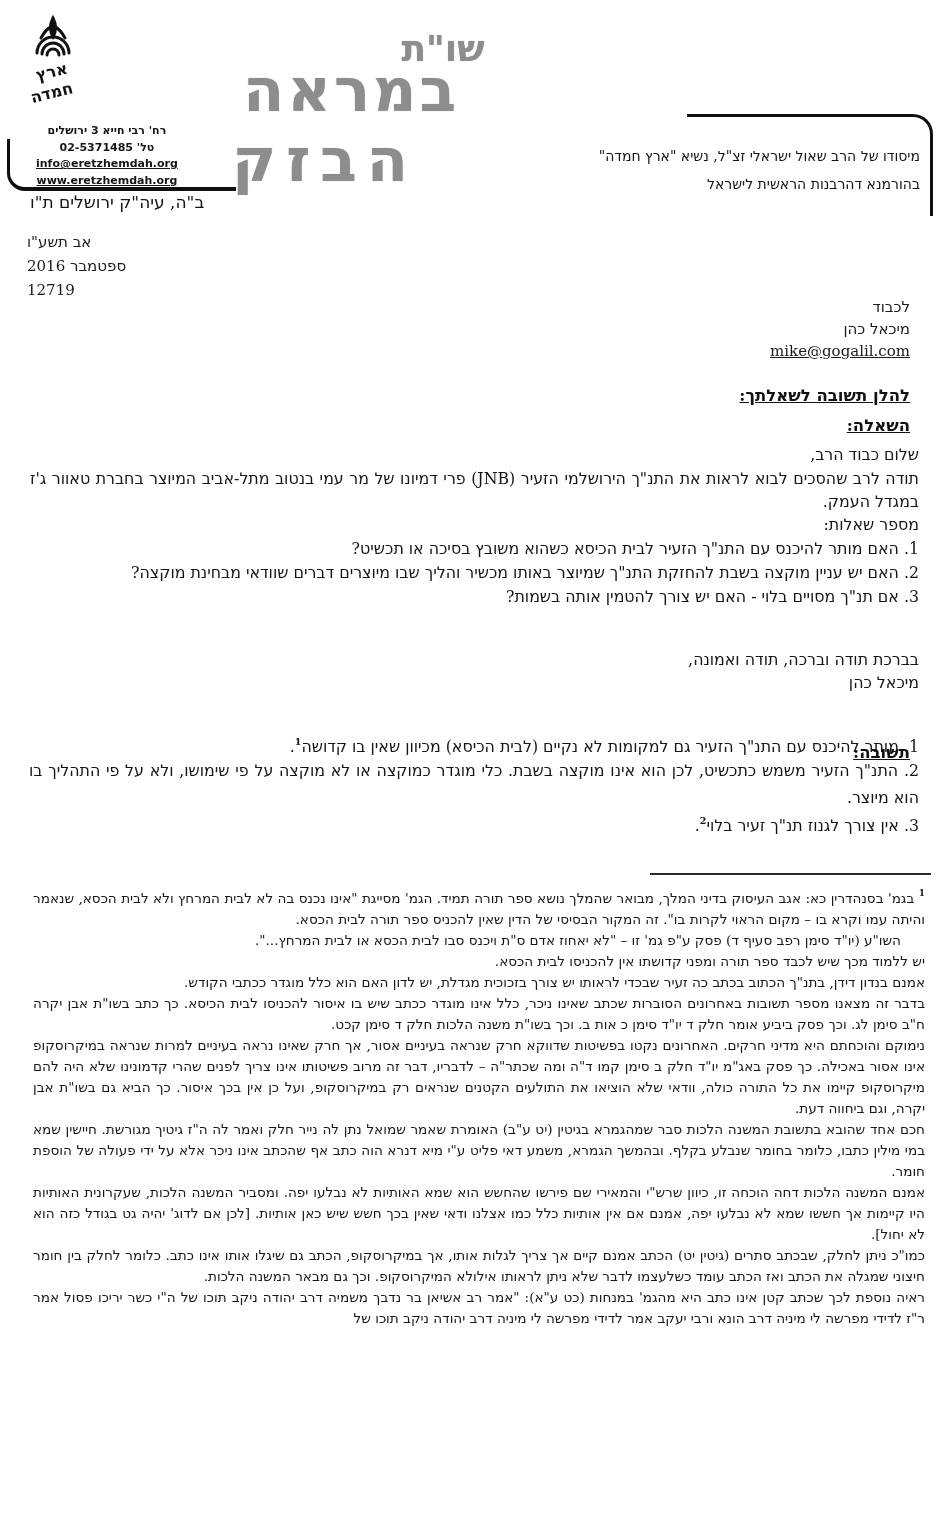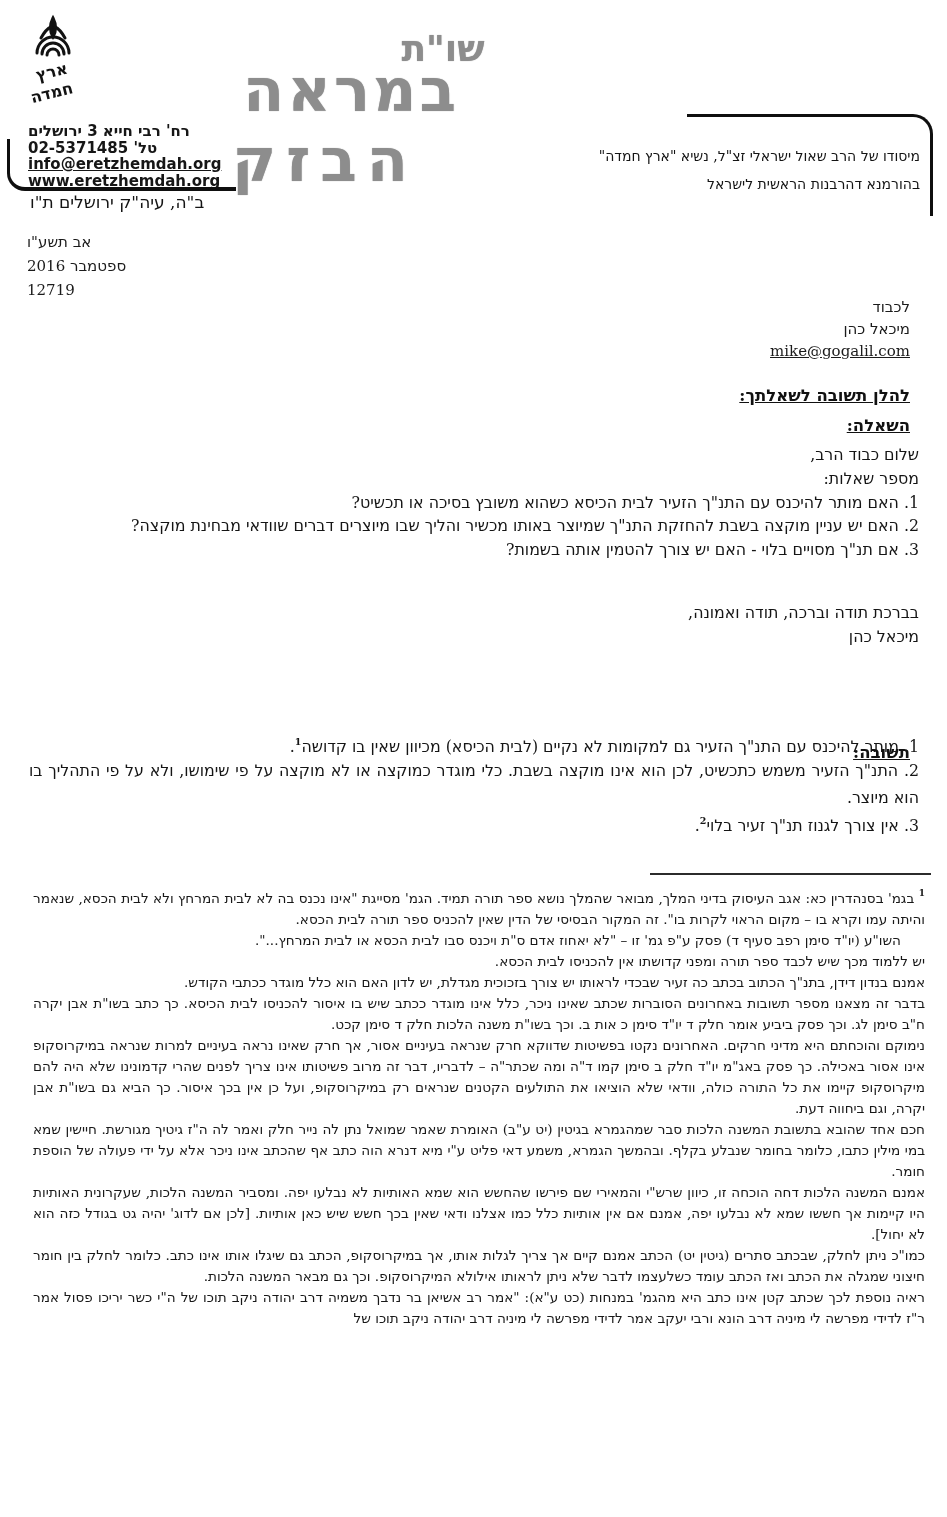--- a/index.html
+++ b/index.html
@@ -5,23 +5,23 @@
   html,body{margin:0;padding:0;}
   body{
     width:947px;height:1517px;background:#ffffff;position:relative;
     font-family:"DejaVu Serif","DejaVu Sans",serif;
     color:#1b1b1b;direction:rtl;overflow:hidden;
   }
   .abs{position:absolute;}
 
   
   #logo{left:22px;top:14px;width:62px;height:106px;}
-  #contact{left:28px;top:123px;direction:rtl;text-align:left;
+  #contact{left:36px;top:123px;direction:rtl;text-align:center;
     font-family:"DejaVu Sans","Liberation Sans",sans-serif;
-    font-size:15px;line-height:16.6px;font-weight:600;color:#161616;}
+    font-size:11px;line-height:16.6px;font-weight:600;color:#161616;}
   #contact .link{text-decoration:underline;color:#161616;font-weight:700;}
   #left-bracket{left:7px;top:139px;width:226px;height:48px;
     border-left:3.5px solid #0f0f0f;border-bottom:4.5px solid #0f0f0f;
     border-bottom-left-radius:18px;}
   #blessing{left:30px;top:192px;font-size:17px;font-weight:500;color:#141414;}
 
   .gray-title{color:#8d8d8d;font-weight:700;text-shadow:0 0 1px #9d9d9d;line-height:1;}
   #title-shut{left:388px;top:30px;width:110px;font-size:36px;text-align:center;}
   #title-w1{left:243px;top:60px;font-size:60px;letter-spacing:3px;}
   #title-w2{left:232px;top:130px;font-size:60px;letter-spacing:10px;}
@@ -107,20 +107,21 @@
   <div>לכבוד</div>
   <div>מיכאל כהן</div>
   <div class="link">mike@gogalil.com</div>
 </div>
 
 <div class="abs hd" id="h-intro">להלן תשובה לשאלתך:</div>
 <div class="abs hd" id="h-question">השאלה:</div>
 
 <div class="abs bodytxt" id="question">
   <p>שלום כבוד הרב,</p>
+  <p>תודה לרב שהסכים לבוא לראות את התנ"ך הירושלמי הזעיר (JNB) פרי דמיונו של מר עמי בנטוב מתל-אביב המיוצר בחברת טאוור ג'ז במגדל העמק.</p>
   <p>מספר שאלות:</p>
   <p><span>1.</span> <span>האם מותר להיכנס עם התנ"ך הזעיר לבית הכיסא כשהוא משובץ בסיכה או תכשיט?</span></p>
   <p><span>2.</span> <span>האם יש עניין מוקצה בשבת להחזקת התנ"ך שמיוצר באותו מכשיר והליך שבו מיוצרים דברים שוודאי מבחינת מוקצה?</span></p>
   <p><span>3.</span> <span>אם תנ"ך מסויים בלוי - האם יש צורך להטמין אותה בשמות?</span></p>
   <p class="closing">בברכת תודה וברכה, תודה ואמונה,</p>
   <p>מיכאל כהן</p>
 </div>
 
 <div class="abs hd" id="h-answer">תשובה:</div>
 

